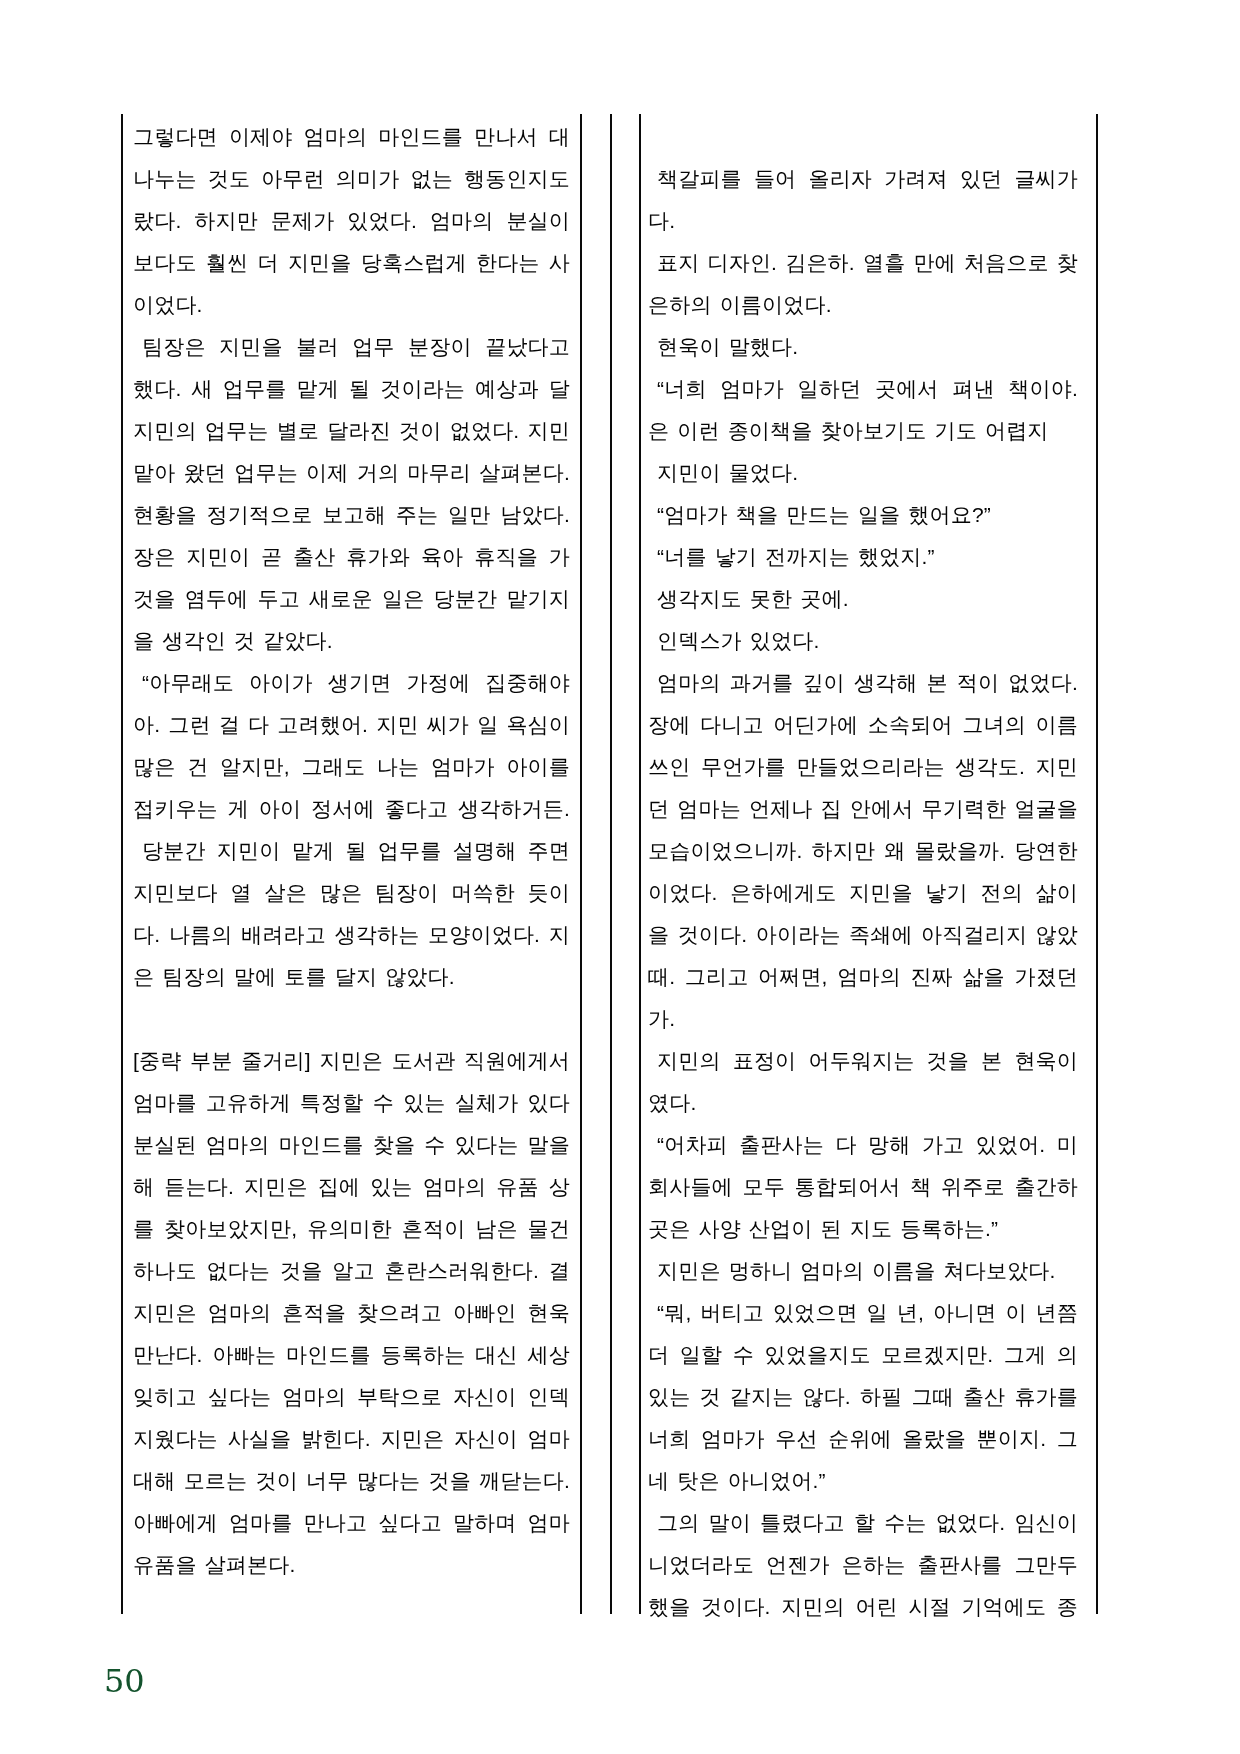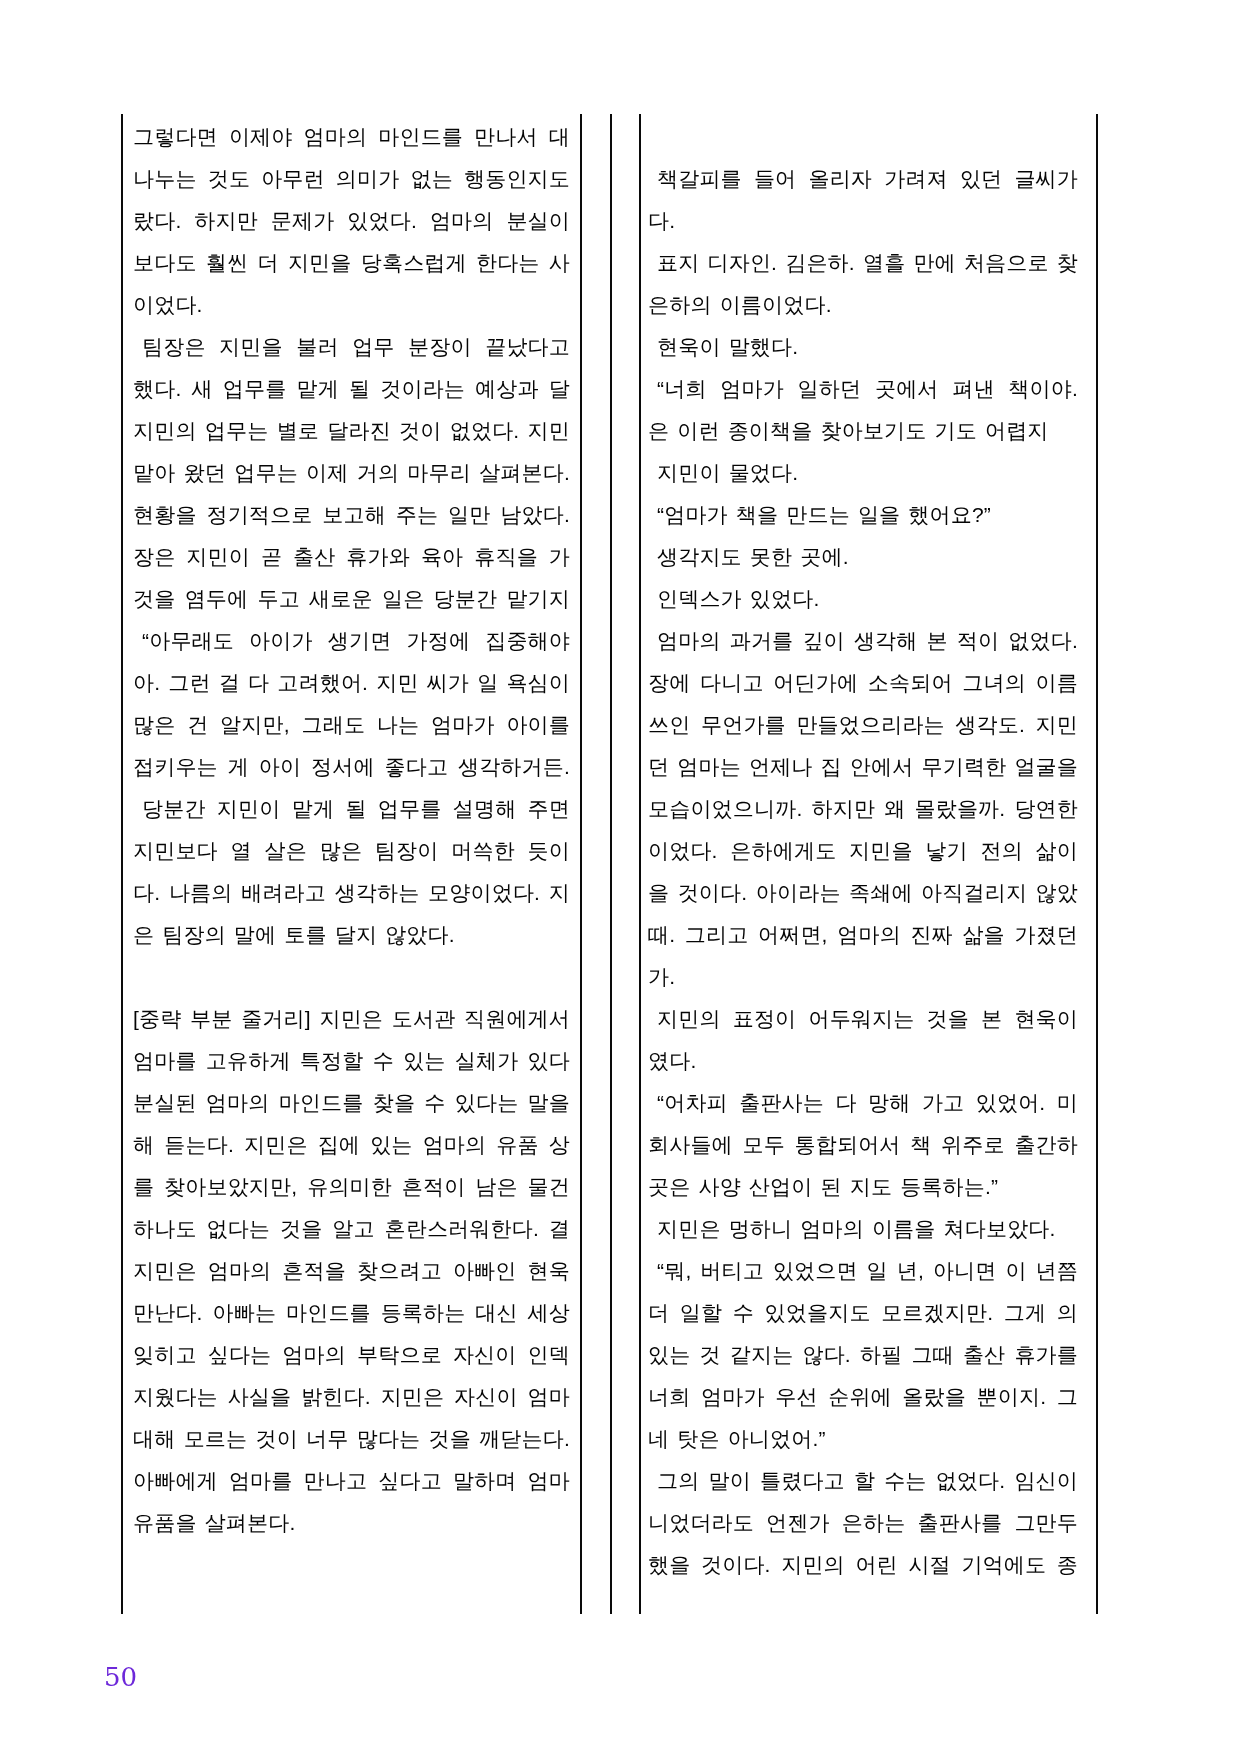--- a/index.html
+++ b/index.html
@@ -38,22 +38,22 @@
   .line { height:42px; overflow:hidden; }
   .line.fill {
     text-align:justify;
     text-align-last:justify;
   }
   .line.indent { text-indent:9px; }
   .page-number {
     position:absolute;
     left:104px; top:1662px;
     font-family:"DejaVu Serif","Liberation Serif",serif;
-    font-size:26px;
-    color:#6d28d9;
+    font-size:32px;
+    color:#14532d;
   }
 </style>
 </head>
 <body>
 
 <div class="page">
   <div class="rule rule-left"></div>
   <div class="rule rule-l2"></div>
   <div class="rule rule-center"></div>
   <div class="rule rule-r1"></div>
@@ -65,20 +65,21 @@
       <div class="line fill">랐다. 하지만 문제가 있었다. 엄마의 분실이 생각</div>
       <div class="line fill">보다도 훨씬 더 지민을 당혹스럽게 한다는 사실</div>
       <div class="line">이었다.</div>
       <div class="line fill indent">팀장은 지민을 불러 업무 분장이 끝났다고 통보</div>
       <div class="line fill">했다. 새 업무를 맡게 될 것이라는 예상과 달리</div>
       <div class="line fill">지민의 업무는 별로 달라진 것이 없었다. 지민이</div>
       <div class="line fill">맡아 왔던 업무는 이제 거의 마무리 살펴본다.</div>
       <div class="line fill">현황을 정기적으로 보고해 주는 일만 남았다. 팀</div>
       <div class="line fill">장은 지민이 곧 출산 휴가와 육아 휴직을 가질</div>
       <div class="line fill">것을 염두에 두고 새로운 일은 당분간 맡기지 않</div>
+      <div class="line">을 생각인 것 같았다.</div>
       <div class="line fill indent">“아무래도 아이가 생기면 가정에 집중해야 하잖</div>
       <div class="line fill">아. 그런 걸 다 고려했어. 지민 씨가 일 욕심이</div>
       <div class="line fill">많은 건 알지만, 그래도 나는 엄마가 아이를 직</div>
       <div class="line fill">접키우는 게 아이 정서에 좋다고 생각하거든. 지</div>
       <div class="line fill indent">당분간 지민이 맡게 될 업무를 설명해 주면서</div>
       <div class="line fill">지민보다 열 살은 많은 팀장이 머쓱한 듯이 웃었</div>
       <div class="line fill">다. 나름의 배려라고 생각하는 모양이었다. 지민</div>
       <div class="line">은 팀장의 말에 토를 달지 않았다.</div>
       <div class="line"></div>
       <div class="line fill">[중략 부분 줄거리] 지민은 도서관 직원에게서</div>
@@ -99,20 +100,21 @@
       <div class="line"></div>
       <div class="line fill indent">책갈피를 들어 올리자 가려져 있던 글씨가 보였</div>
       <div class="line">다.</div>
       <div class="line fill indent">표지 디자인. 김은하. 열흘 만에 처음으로 찾은</div>
       <div class="line">은하의 이름이었다.</div>
       <div class="line indent">현욱이 말했다.</div>
       <div class="line fill indent">“너희 엄마가 일하던 곳에서 펴낸 책이야. 지금</div>
       <div class="line">은 이런 종이책을 찾아보기도 기도 어렵지만.”</div>
       <div class="line indent">지민이 물었다.</div>
       <div class="line indent">“엄마가 책을 만드는 일을 했어요?”</div>
+      <div class="line indent">“너를 낳기 전까지는 했었지.”</div>
       <div class="line indent">생각지도 못한 곳에.</div>
       <div class="line indent">인덱스가 있었다.</div>
       <div class="line fill indent">엄마의 과거를 깊이 생각해 본 적이 없었다. 직</div>
       <div class="line fill">장에 다니고 어딘가에 소속되어 그녀의 이름이</div>
       <div class="line fill">쓰인 무언가를 만들었으리라는 생각도. 지민이 알</div>
       <div class="line fill">던 엄마는 언제나 집 안에서 무기력한 얼굴을 한</div>
       <div class="line fill">모습이었으니까. 하지만 왜 몰랐을까. 당연한 일</div>
       <div class="line fill">이었다. 은하에게도 지민을 낳기 전의 삶이 있었</div>
       <div class="line fill">을 것이다. 아이라는 족쇄에 아직걸리지 않았던</div>
       <div class="line fill">때. 그리고 어쩌면, 엄마의 진짜 삶을 가졌던 때</div>

